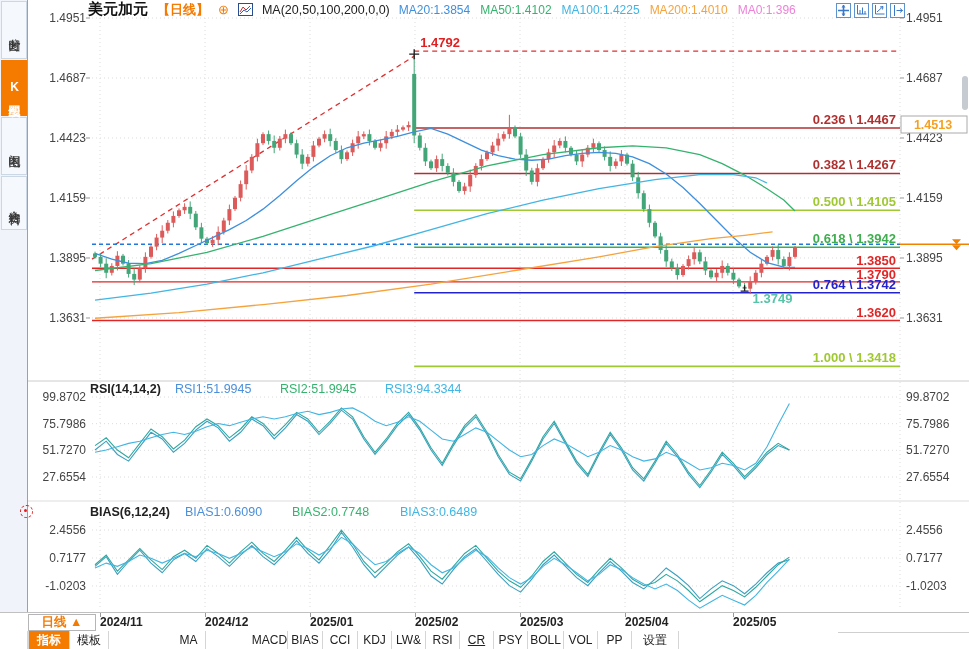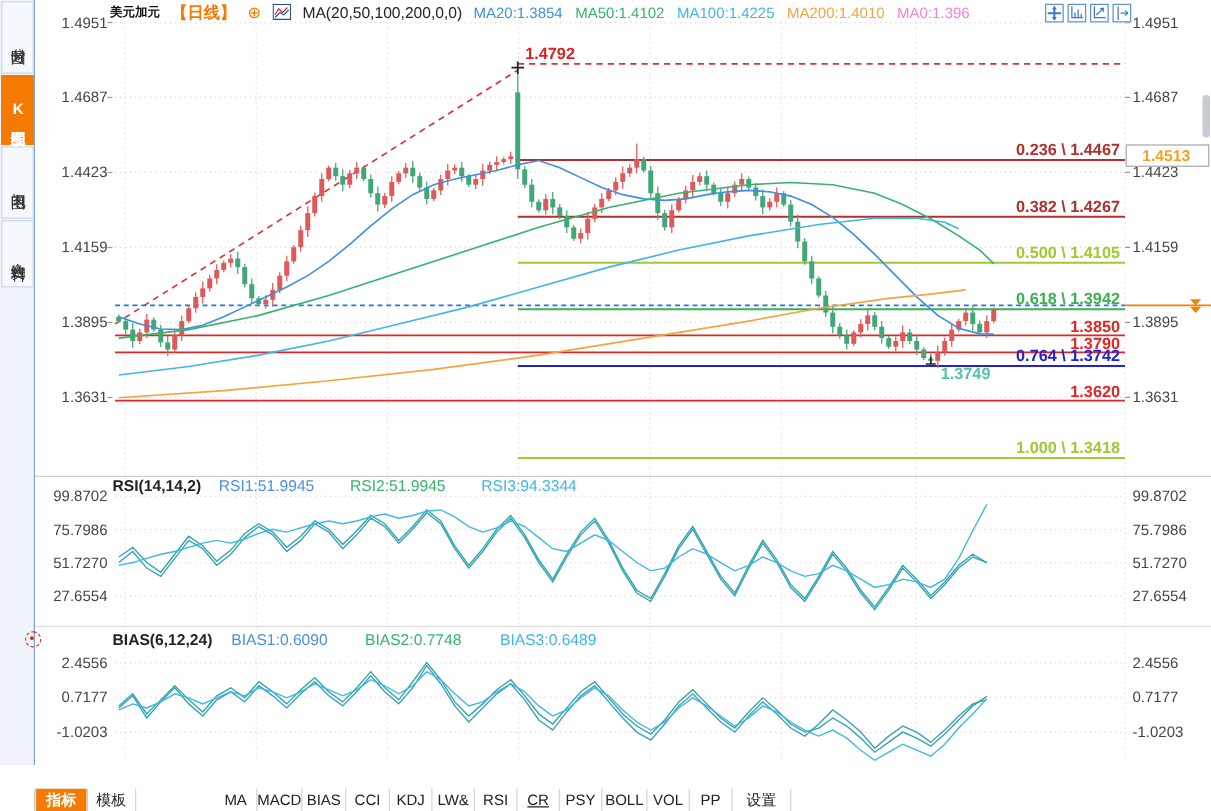--- a/index.html
+++ b/index.html
@@ -10,21 +10,21 @@
   .sidebar{position:absolute;left:0;top:0;width:27px;height:612px;background:#f0f4fa;
            border-right:1px solid #7fa7d2;z-index:6;}
   .sidebar .tab{width:24px;margin:1px;background:#f5f8fc;border:1px solid #ccd7e6;
                 display:flex;align-items:center;justify-content:center;cursor:pointer;}
   .sidebar .tab span{writing-mode:vertical-lr;text-orientation:upright;font-size:12px;color:#333;letter-spacing:1px;}
   .sidebar .tab.selected{background:#f57a00;border-color:#f57a00;}
   .sidebar .tab.selected span{color:#fff;font-weight:bold;}
   
   .legend{position:absolute;left:88px;top:1px;height:17px;display:flex;align-items:center;gap:9px;
           white-space:nowrap;z-index:7;font-size:12.5px;}
-  .legend .sym{font-weight:bold;color:#111;font-size:10px;}
+  .legend .sym{font-weight:bold;color:#111;font-size:15px;}
   .legend .period{font-weight:bold;color:#f57a00;font-size:13px;}
   .legend .plus{color:#f57a00;font-size:13px;cursor:pointer;}
   .legend .chicon{display:inline-flex;}
   .legend .formula{color:#222;}
   .legend .mai{font-size:12px;}
   
   .winicons{position:absolute;left:836px;top:3px;display:flex;gap:3px;z-index:7;}
   .winicons .wi{width:13px;height:13px;border:1px solid #5e93cf;background:#fff;display:inline-flex;
                 align-items:center;justify-content:center;cursor:pointer;}
   .watermark{position:absolute;left:826px;top:594px;font-size:29px;font-weight:bold;color:#ccd2dc;
@@ -473,28 +473,45 @@
           <path d="M4.5,5.5 h6 M10.5,5.5 l-2.5,-2 M10.5,5.5 l-2.5,2" stroke="#3a78c8" fill="none"></path>
         </svg>
       </span>
     </div>
 
   <div class="scrollbar"></div>
   <div class="bias-hot">
       <i></i>
     </div>
 
+  <div class="daterow" id="date-row">
+    <div class="period-btn">日线 ▲</div>
+  <div class="dtick" style="left: 100px;"></div>
+      <div class="dlabel" style="left: 100px;">2024/11</div>
+      <div class="dtick" style="left: 205px;"></div>
+      <div class="dlabel" style="left: 205px;">2024/12</div>
+      <div class="dtick" style="left: 310px;"></div>
+      <div class="dlabel" style="left: 310px;">2025/01</div>
+      <div class="dtick" style="left: 415px;"></div>
+      <div class="dlabel" style="left: 415px;">2025/02</div>
+      <div class="dtick" style="left: 520px;"></div>
+      <div class="dlabel" style="left: 520px;">2025/03</div>
+      <div class="dtick" style="left: 625px;"></div>
+      <div class="dlabel" style="left: 625px;">2025/04</div>
+      <div class="dtick" style="left: 733px;"></div>
+      <div class="dlabel" style="left: 733px;">2025/05</div>
+    </div>
 
   <div class="toolbar" id="bottom-toolbar">
     <div class="spacer"></div>
   <div class="cell first selected" style="width: 40px;">指标</div>
       <div class="cell" style="width: 38px;">模板</div>
       <div class="cell vip" style="width: 62px; margin-top: 44px;">VIP指标</div>
       <div class="cell" style="width: 33px;">MA</div>
-      <div class="cell" style="width: 35px;">MACD</div>
+      <div class="cell" style="width: 35px; padding-left: 46px;">MACD</div>
       <div class="cell" style="width: 34px;">BIAS</div>
       <div class="cell" style="width: 34px;">CCI</div>
       <div class="cell" style="width: 33px;">KDJ</div>
       <div class="cell" style="width: 33px;">LW&amp;</div>
       <div class="cell" style="width: 33px;">RSI</div>
       <div class="cell" style="width: 33px; text-decoration: underline;">CR</div>
       <div class="cell" style="width: 33px;">PSY</div>
       <div class="cell" style="width: 35px;">BOLL</div>
       <div class="cell" style="width: 33px;">VOL</div>
       <div class="cell" style="width: 33px;">PP</div>

